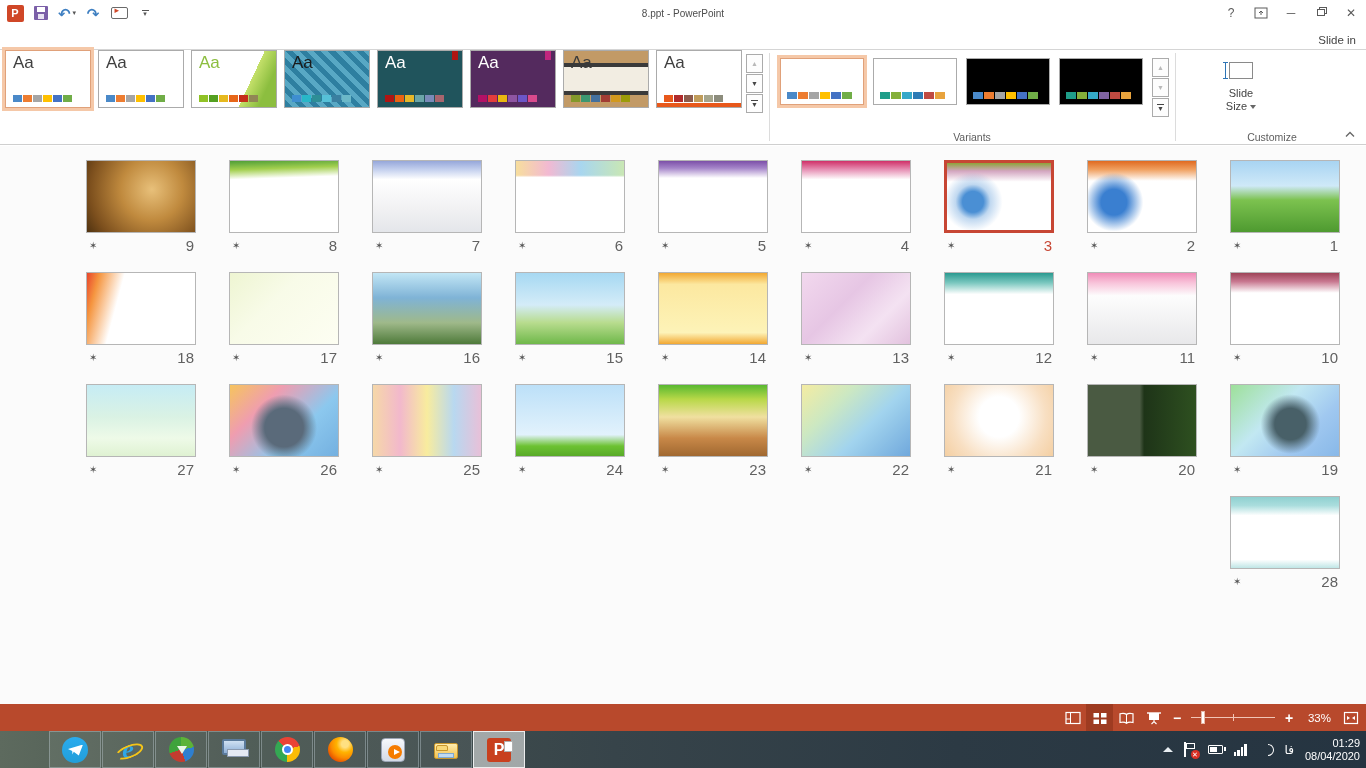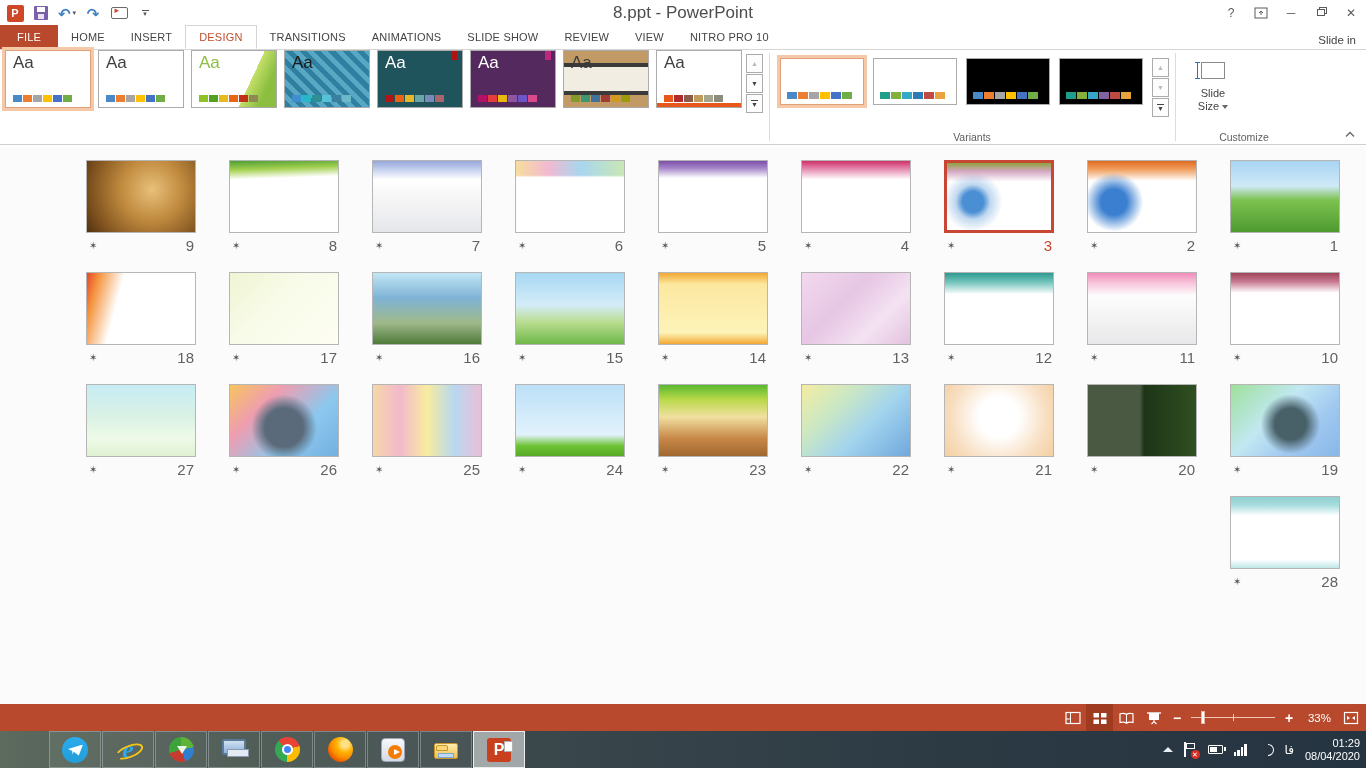--- a/index.html
+++ b/index.html
@@ -17,21 +17,21 @@
   .q-save:before{content:'';position:absolute;left:3px;top:1px;width:8px;height:5px;background:#fff;}
   .q-save:after{content:'';position:absolute;left:4px;bottom:1px;width:6px;height:5px;background:#E8E2F2;}
   .q-arrow{color:#3E7FC1;font-size:15px;font-weight:bold;line-height:1;}
   .q-caret{font-size:7px;color:#555;margin-left:2px;}
   .q-present{position:relative;width:17px;height:12px;border:1.5px solid #6a6a6a;border-radius:2px;background:#fff;}
   .q-present:after{content:'▸';position:absolute;left:3px;top:-3px;font-size:9px;color:#D04727;}
   .q-more{display:flex;flex-direction:column;align-items:center;color:#555;}
   .q-more i{display:block;width:7px;height:1px;background:#555;margin-bottom:1px;}
   .q-more b{font-size:7px;font-weight:normal;line-height:4px;}
   .win-title{position:absolute;left:50%;transform:translateX(-50%);top:0;height:26px;display:flex;align-items:center;
-             font-size:17px;color:#4d4d4d;}
+             font-size:10px;color:#4d4d4d;}
   .win-controls{position:absolute;right:0;top:0;height:26px;display:flex;}
   .wc{width:30px;height:26px;display:flex;align-items:center;justify-content:center;color:#5a5a5a;font-size:12px;}
   .wc svg{display:block;}
   .wc-restore{position:relative;width:30px;}
   .wc-restore i{position:absolute;left:11px;top:9px;width:8px;height:7px;border:1px solid #5a5a5a;background:#fff;}
   .wc-restore i.back{left:13px;top:7px;background:transparent;}
   .wc-restore i.front{z-index:1;}
 
   
   .tabrow{position:absolute;left:0;top:26px;width:1366px;height:24px;background:#fff;border-bottom:1px solid #D5D5D5;
@@ -59,21 +59,21 @@
   .gal-btn{width:17px;height:19px;border:1px solid #ABABAB;background:#FDFDFD;display:flex;flex-direction:column;
            align-items:center;justify-content:center;color:#444;font-size:7px;line-height:6px;margin-bottom:1px;}
   .gal-btn.dim{color:#B9B9B9;}
   .gal-btn .mline{width:7px;height:1px;background:currentColor;margin-bottom:1px;}
   .variants-group{position:absolute;left:770px;top:0;width:404px;height:100%;}
   #variants-gallery{position:absolute;left:10px;top:8px;display:flex;}
   .variant-item{position:relative;width:84px;height:47px;border:1px solid #ABABAB;margin-right:9px;}
   .variant-item.sel{box-shadow:0 0 0 3px #F5C8A8;border-color:#E0A17A;}
   .variant-item .swatches{position:absolute;left:6px;bottom:5px;display:flex;gap:1px;}
   .variant-item .swatches i{display:block;width:10px;height:7px;}
-  .customize-group{position:absolute;left:1184px;top:0;width:120px;height:100%;}
+  .customize-group{position:absolute;left:1212px;top:0;width:120px;height:100%;}
   .big-btn{position:absolute;top:3px;display:flex;flex-direction:column;align-items:center;color:#444;font-size:11px;line-height:13px;}
   .big-btn .ic{height:34px;display:flex;align-items:center;justify-content:center;}
   .slidesize-ic{position:relative;width:24px;height:17px;border:1px solid #8A8A8A;background:#fff;}
   .slidesize-ic:before{content:'';position:absolute;left:-5px;top:0;bottom:0;width:1px;background:#2E74B5;}
   .slidesize-ic:after{content:'';position:absolute;left:-7px;top:-1px;width:5px;height:1px;background:#2E74B5;box-shadow:0 16px 0 #2E74B5;}
   .fmtbg-ic{position:relative;width:22px;height:26px;background:#DCE6F4;border:1px solid #9AA7B8;}
   .fmtbg-ic:before{content:'';position:absolute;right:-1px;top:-1px;border:5px solid #fff;border-left-color:#9AA7B8;border-bottom-color:#9AA7B8;}
   .fmtbg-ic:after{content:'';position:absolute;left:2px;top:8px;width:11px;height:9px;background:#fff;border:1px solid #8a8a8a;transform:rotate(-35deg);}
   .ddarrow{display:inline-block;margin-left:3px;border-left:3px solid transparent;border-right:3px solid transparent;border-top:4px solid #666;vertical-align:middle;}
   .collapse-btn{position:absolute;right:10px;bottom:6px;color:#666;}
@@ -205,32 +205,20 @@
       <span class="wc">─</span>
       <span class="wc wc-restore">
           <i class="back"></i>
           <i class="front"></i>
         </span>
       <span class="wc">✕</span>
     </div>
   </div>
 
   <div class="tabrow">
-    <div id="tabs">
-        <div class="tab file">FILE</div>
-        <div class="tab">HOME</div>
-        <div class="tab">INSERT</div>
-        <div class="tab active">DESIGN</div>
-        <div class="tab">TRANSITIONS</div>
-        <div class="tab">ANIMATIONS</div>
-        <div class="tab">SLIDE SHOW</div>
-        <div class="tab">REVIEW</div>
-        <div class="tab">VIEW</div>
-        <div class="tab">NITRO PRO 10</div>
-      </div>
     <div class="signin">Slide in</div>
   </div>
 
   <div class="ribbon">
     <div class="themes-group">
       <div id="themes-gallery">
           <div class="theme-item sel" style="background: rgb(255, 255, 255);">
             <span class="aa" style="color: rgb(63, 63, 63);">Aa</span>
             <div class="swatches">
               <i style="background: rgb(74, 137, 200);"></i>

